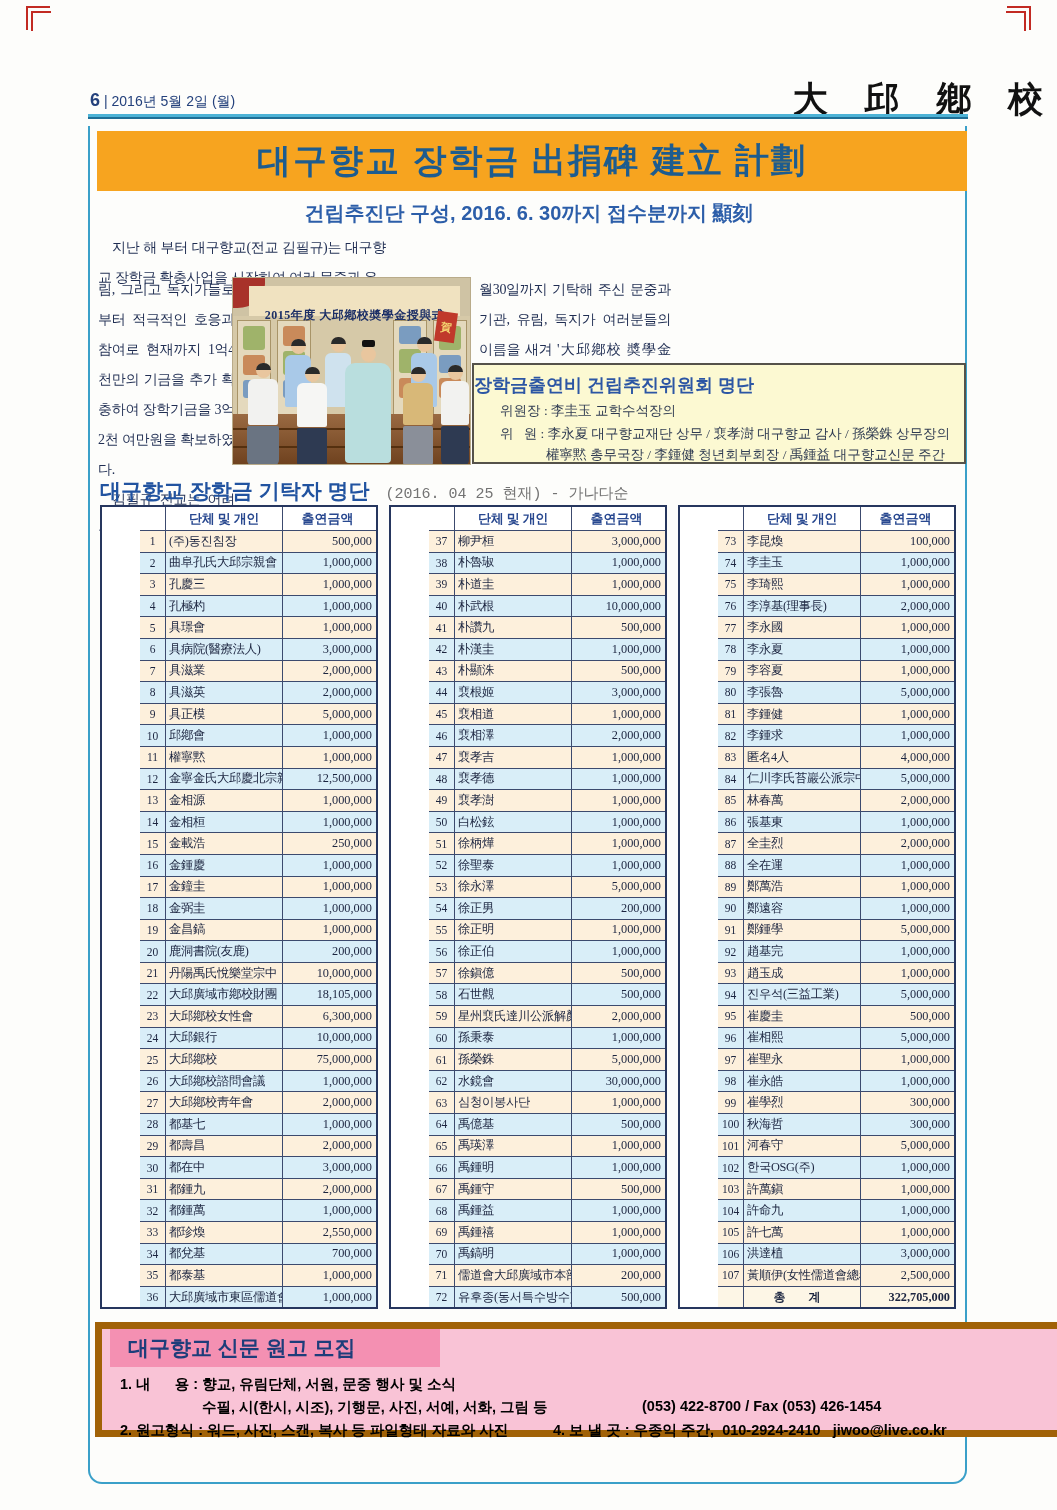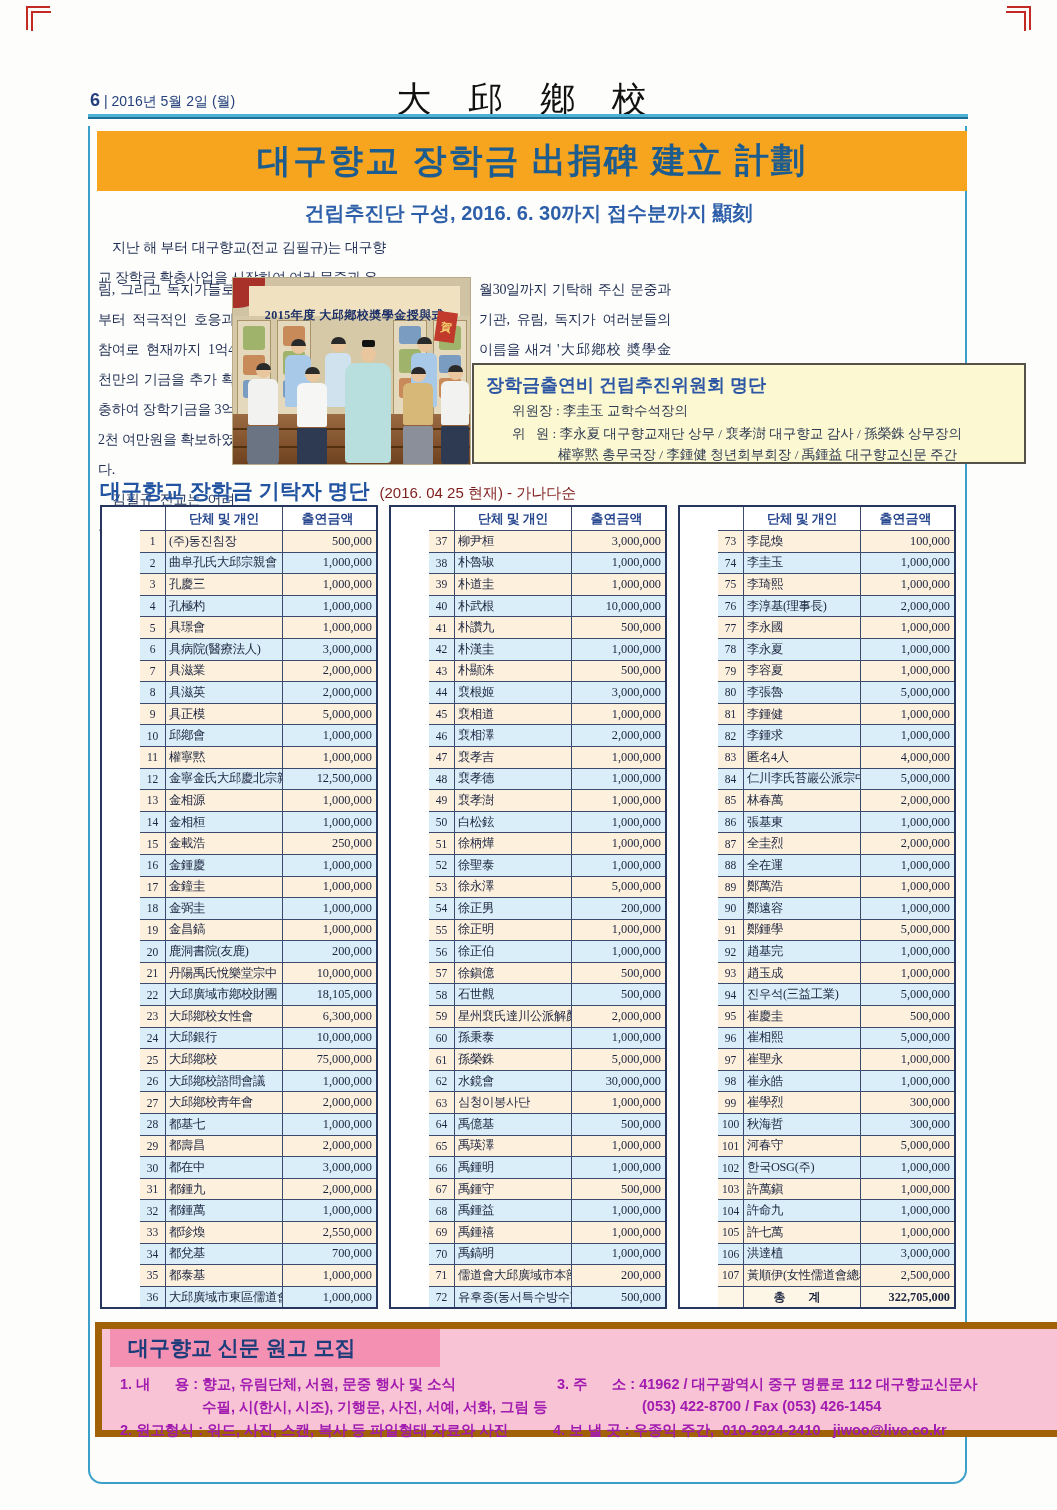--- a/index.html
+++ b/index.html
@@ -17,22 +17,22 @@
 
   
   .frame { position:absolute; left:88px; top:126px; width:879px; height:1358px;
     border-left:2.5px solid #3aa0c9; border-right:2.5px solid #3aa0c9; border-bottom:2.5px solid #3aa0c9;
     border-bottom-left-radius:14px; border-bottom-right-radius:14px; pointer-events:none; }
 
   
   .page-date { position:absolute; left:90px; top:90px; font-family:"Liberation Sans", sans-serif;
     color:#24417c; font-size:14px; }
   .page-date b { font-size:18px; font-weight:bold; margin-right:4px; }
-  .masthead { position:absolute; left:0; right:0; top:76px; text-align:center;
-    font-size:35px; font-weight:normal; letter-spacing:14px; color:#111; }
+  .masthead { position:absolute; left:0; right:0; top:76px; text-align:right;
+    font-size:35px; font-weight:bold; letter-spacing:14px; color:#111; }
   .rule { position:absolute; left:88px; top:114px; width:880px; height:5px;
     background:#4db3d6; border-bottom:2px solid #1f6f96; }
 
   
   .banner { position:absolute; left:97px; top:131px; width:870px; height:60px;
     background:#f7a41f; display:flex; align-items:center; justify-content:center; }
   .banner span { font-family:"Liberation Sans", sans-serif; font-size:34px; font-weight:bold;
     color:#1d5c8f; letter-spacing:2px; }
   .subtitle { position:absolute; left:0; right:0; top:200px; text-align:center;
     font-family:"Liberation Sans", sans-serif; font-size:20px; font-weight:600; color:#2c5ea9; }
@@ -71,31 +71,31 @@
     background:linear-gradient(#9a6a42, #6f421f); }
   .ph-floor:before { content:""; position:absolute; left:0; top:14px; width:100%; height:2px; background:#55300f; }
   .ph-floor:after { content:""; position:absolute; left:0; top:32px; width:100%; height:2px; background:#55300f; }
   .pf { position:absolute; }
   .pf-head { width:15px; height:15px; border-radius:50%; background:#e9c69e; margin:0 auto; }
   .pf-hair { width:15px; height:7px; border-radius:8px 8px 0 0; background:#2a2a2a; margin:0 auto 0; position:relative; top:7px; }
   .pf-body { border-radius:6px 6px 2px 2px; margin:1px auto 0; }
   .pf-hat { width:13px; height:7px; background:#111; margin:0 auto; border-radius:2px; }
 
   
-  .ybox { position:absolute; left:472px; top:363px; width:554px; height:101px;
-    background:#fcf9d2; border:2px solid #55524a; padding:8px 12px 6px 12px; }
+  .ybox { position:absolute; left:472px; top:363px; width:494px; height:101px;
+    background:#fcf9d2; border:2px solid #55524a; padding:8px 12px 6px 0; }
   .ybox-title { font-family:"Liberation Sans", sans-serif; font-size:18px; font-weight:bold; color:#2c56a4; }
   .ybox-line { font-size:13.5px; color:#2f3b52; margin-top:5px; white-space:pre; }
   .ybox-line.ind1 { margin-left:26px; }
   .ybox-line.ind2 { margin-left:72px; margin-top:3px; }
 
   
   .table-title { position:absolute; left:100px; top:477px; }
   .table-title .tt-main { font-family:"Liberation Sans", sans-serif; font-size:21px; font-weight:bold; color:#2153a0; }
-  .table-title .tt-suffix { font-family:Liberation Sans, sans-serif; font-size:15px; color:#7f1d1d; margin-left:6px; }
+  .table-title .tt-suffix { font-family:Liberation Mono, monospace; font-size:15px; color:#737373; margin-left:12px; }
   .dtable { position:absolute; left:100px; top:505px; width:856px; display:flex; gap:11px; }
   .tgroup { width:278px; border:2px solid #26365e; background:#fff;padding-left:38px; }
   .trow { display:flex; height:21.6px; border-top:1px solid #3c4a6e; }
   .trow:first-child { border-top:none; }
   .trow.thead { height:23px; background:#ffffff; }
   .trow.thead .c-name, .trow.thead .c-amt { font-family:"Liberation Sans", sans-serif;
     font-size:13px; color:#27478f; justify-content:center; font-weight:600; }
   .c-no { width:26px; display:flex; align-items:center; justify-content:center;
     font-size:11.5px; border-right:1px solid #3c4a6e; flex:none; }
   .c-name { flex:1; display:flex; align-items:center; padding:0 3px; font-size:12.3px;
@@ -107,21 +107,21 @@
   .trow.total { background:#fdf6e6; font-weight:bold; }
   .trow.total .c-name { justify-content:center; font-size:12px; letter-spacing:10px; }
 
   
   .pinkbox { position:absolute; left:95px; top:1322px; width:1018px; height:115px;
     background:#f9c3d6; border:7px solid #a16207; }
   .pink-title { position:absolute; left:8px; top:0; width:330px; height:38px; background:#f490b2;
     display:flex; align-items:center; padding-left:18px; }
   .pink-title span { font-family:"Liberation Sans", sans-serif; font-size:21px; font-weight:bold; color:#1d3d7a; }
   .pink-item { position:absolute; font-family:"Liberation Sans", sans-serif; font-size:14.5px;
-    font-weight:600; color:#a21caf; white-space:pre; }
+    font-weight:600; color:#000000; white-space:pre; }
 </style>
 </head>
 <body>
 
 <div class="crop crop-l"></div>
 <div class="crop crop-r"></div>
 
 <div class="page-date"><b>6</b><span>|</span> <span>2016년 5월 2일 (월)</span></div>
 <div class="masthead">大 邱 鄕 校</div>
 <div class="rule"></div>
@@ -799,16 +799,15 @@
     </div>
 </div>
 
 <div class="pinkbox">
   <div class="pink-title">
     <span>대구향교 신문 원고 모집</span>
   </div>
   <div class="pink-item" style="left:18px;  top:46px;">1. 내      용 : 향교, 유림단체, 서원, 문중 행사 및 소식</div>
   <div class="pink-item" style="left:100px; top:69px;">수필, 시(한시, 시조), 기행문, 사진, 서예, 서화, 그림 등</div>
   <div class="pink-item" style="left:18px;  top:92px;">2. 원고형식 : 워드, 사진, 스캔, 복사 등 파일형태 자료와 사진</div>
-  <div class="pink-item" style="left:455px; top:46px;">3. 주      소 : 41962 / 대구광역시 중구 명륜로 112 대구향교신문사</div>
   <div class="pink-item" style="left:540px; top:69px;">(053) 422-8700 / Fax (053) 426-1454</div>
   <div class="pink-item" style="left:451px; top:92px;">4. 보 낼 곳 : 우종익 주간,  010-2924-2410   jiwoo@live.co.kr</div>
 </div>
 
 </body></html>

